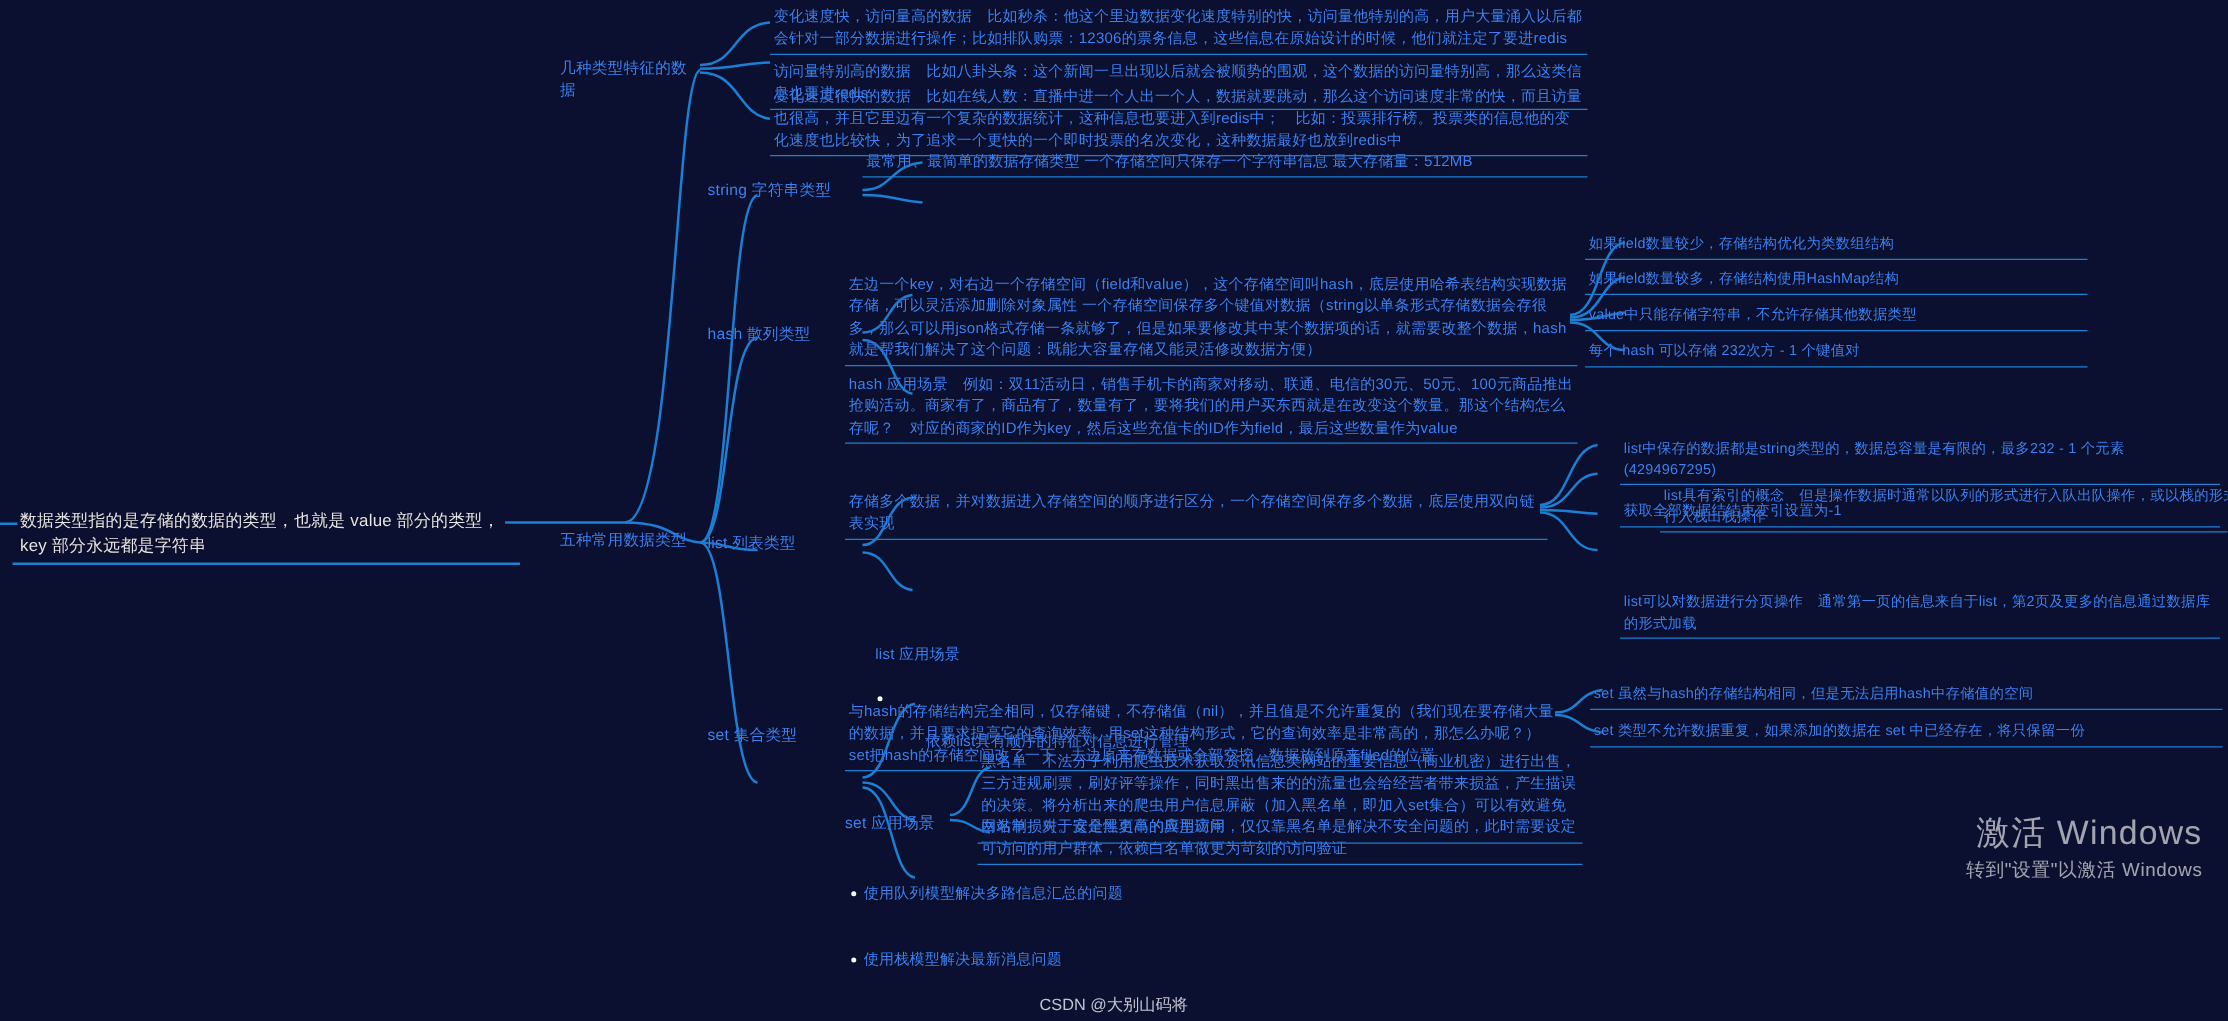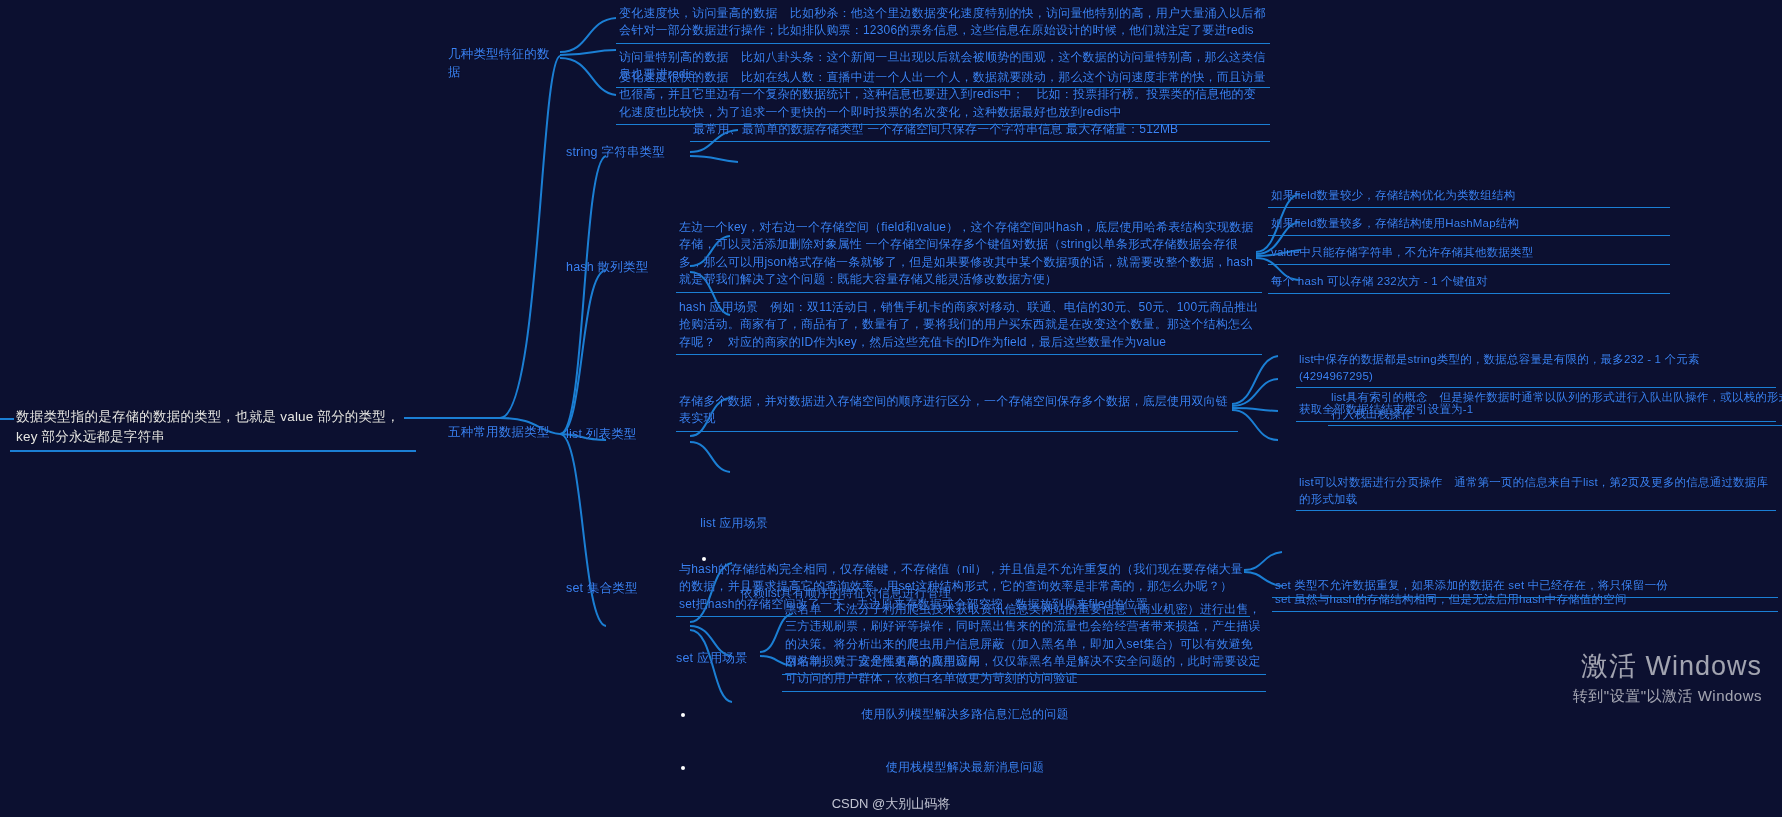--- a/index.html
+++ b/index.html
@@ -57,21 +57,20 @@
     padding: 1px 3px 3px 3px;
     border-bottom: 1.6px solid #1b7fd4;
   }
   .node.plain {
     border-bottom: none;
   }
   .bullets {
     margin: 0;
     padding: 0 0 0 0;
     list-style: none;
-    text-align: center;
   }
   .bullets li {
     position: relative;
     padding-left: 12px;
   }
   .bullets li:before {
     content: "";
     position: absolute;
     left: 2px;
     top: 7px;
@@ -233,21 +232,21 @@
       <li>使用队列模型解决多路信息汇总的问题</li>
       <li>使用栈模型解决最新消息问题</li>
     </ul>
     
   </div>
 
   <div class="node lvl1 plain" style="left:562px; top:578px; width:124px;">set 集合类型</div>
 
   <div class="node lvl2" style="left:676px; top:560px; width:568px;">与hash的存储结构完全相同，仅存储键，不存储值（nil），并且值是不允许重复的（我们现在要存储大量的数据，并且要求提高它的查询效率。用set这种结构形式，它的查询效率是非常高的，那怎么办呢？）set把hash的存储空间改了一下，去边原来存数据或全部空挖，数据放到原来filed的位置</div>
 
-  <div class="node lvl3" style="left:1272px; top:546px; width:500px;margin-top:44px;">set 虽然与hash的存储结构相同，但是无法启用hash中存储值的空间</div>
+  <div class="node lvl3" style="left:1272px; top:546px; width:500px;">set 虽然与hash的存储结构相同，但是无法启用hash中存储值的空间</div>
 
   <div class="node lvl3" style="left:1272px; top:576px; width:500px;">set 类型不允许数据重复，如果添加的数据在 set 中已经存在，将只保留一份</div>
 
   <div class="node lvl1 plain" style="left:672px; top:648px; width:92px;">set 应用场景</div>
 
   <div class="node lvl2" style="left:782px; top:600px; width:478px;">黑名单　不法分子利用爬虫技术获取资讯信息类网站的重要信息（商业机密）进行出售，三方违规刷票，刷好评等操作，同时黑出售来的的流量也会给经营者带来损益，产生描误的决策。将分析出来的爬虫用户信息屏蔽（加入黑名单，即加入set集合）可以有效避免网站制损失。这是黑名单的典型应用</div>
 
   <div class="node lvl2" style="left:782px; top:652px; width:478px;">白名单　对于安全性更高的应用访问，仅仅靠黑名单是解决不安全问题的，此时需要设定可访问的用户群体，依赖白名单做更为苛刻的访问验证</div>
 
 

